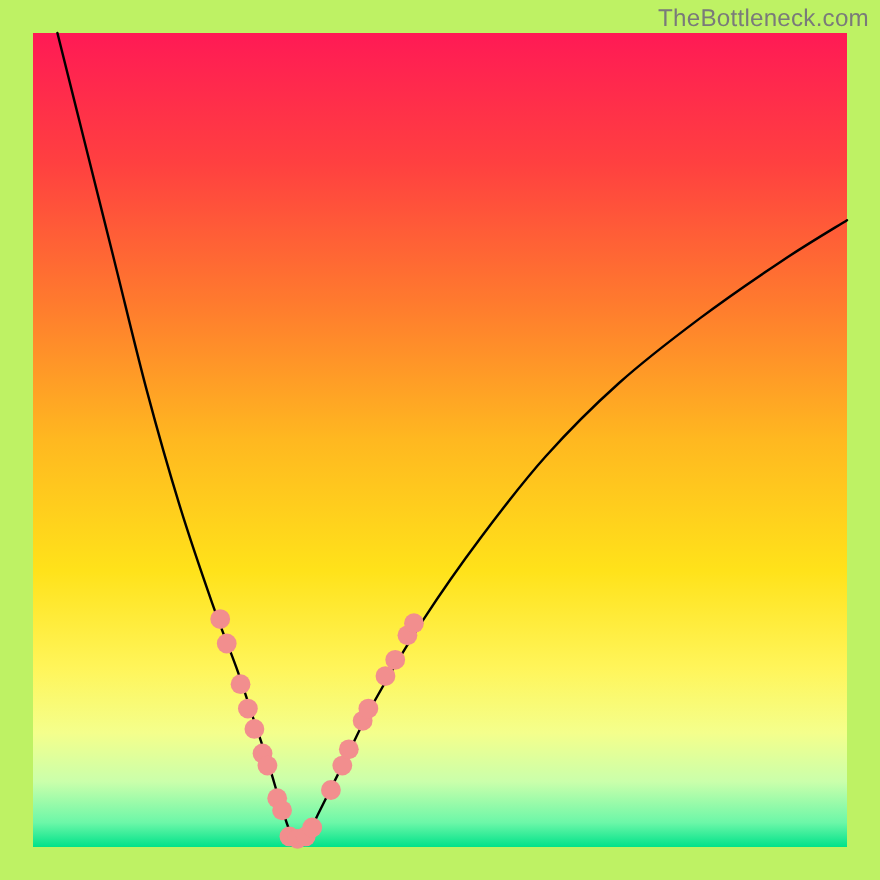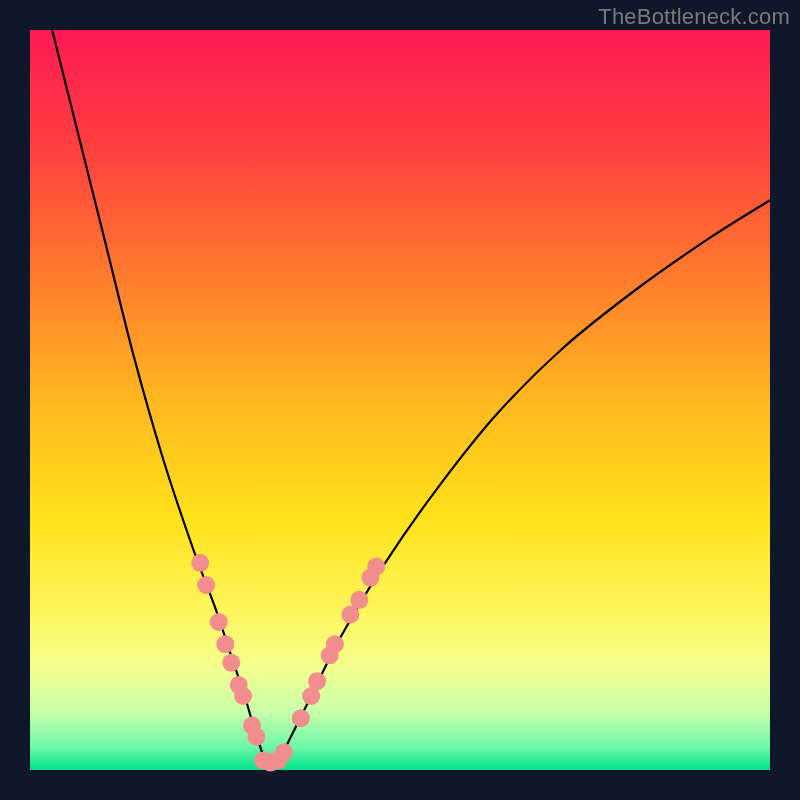--- a/index.html
+++ b/index.html
@@ -10,21 +10,21 @@
     background: #000;
     overflow: hidden;
     font-family: Arial, Helvetica, sans-serif;
   }
   .frame {
     position: absolute;
     left: 0;
     top: 0;
     width: 800px;
     height: 800px;
-    background: #0f172a;
+    background: #bef264;
   }
   .plot {
     position: absolute;
     left: 30px;
     top: 30px;
     width: 740px;
     height: 740px;
     
   }
   .watermark {

